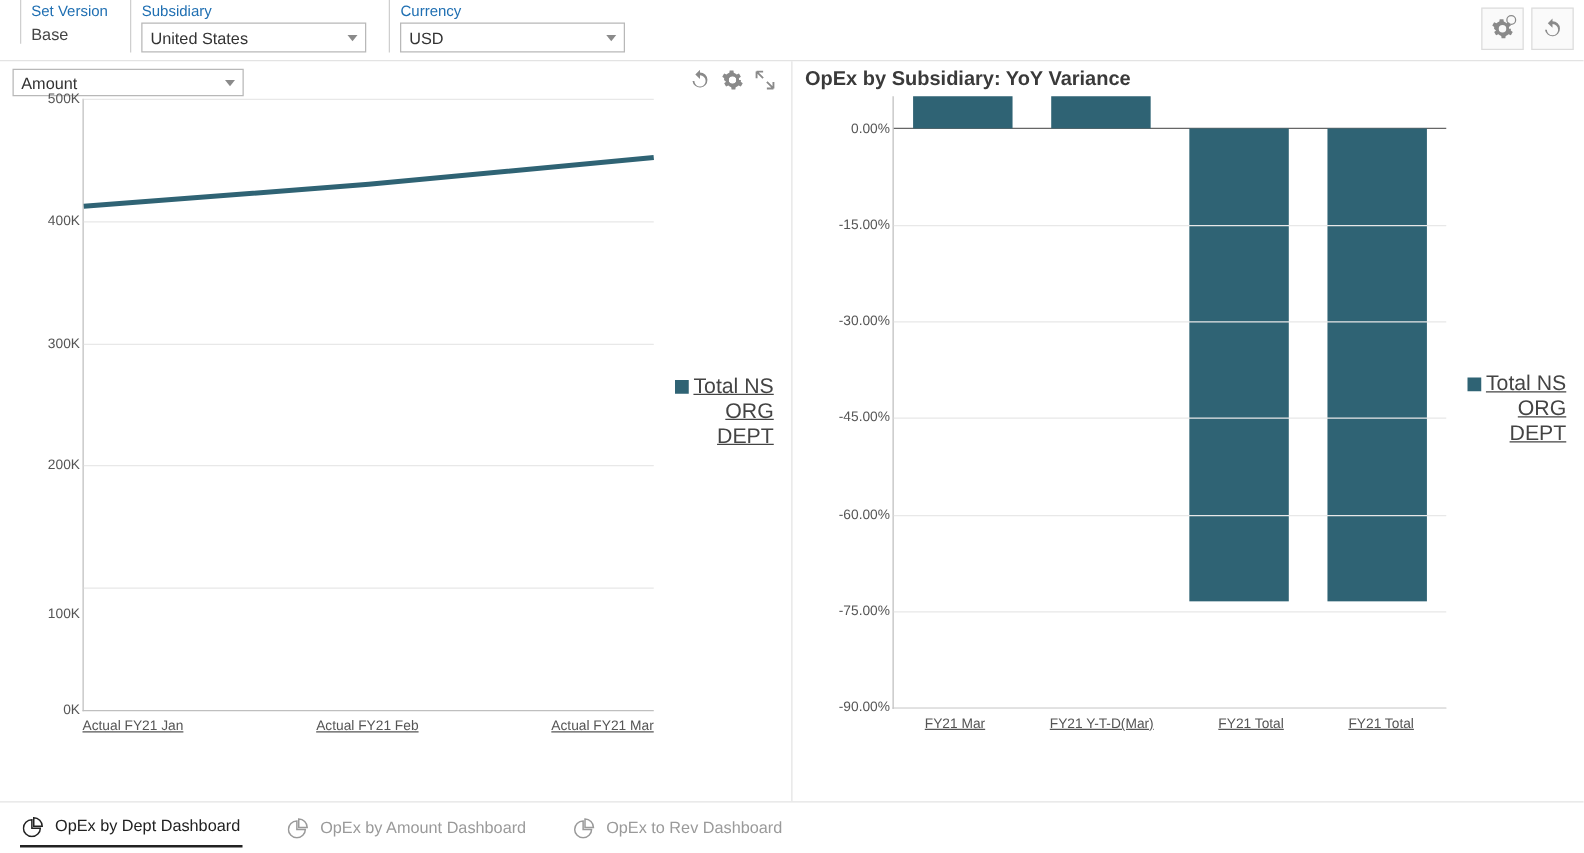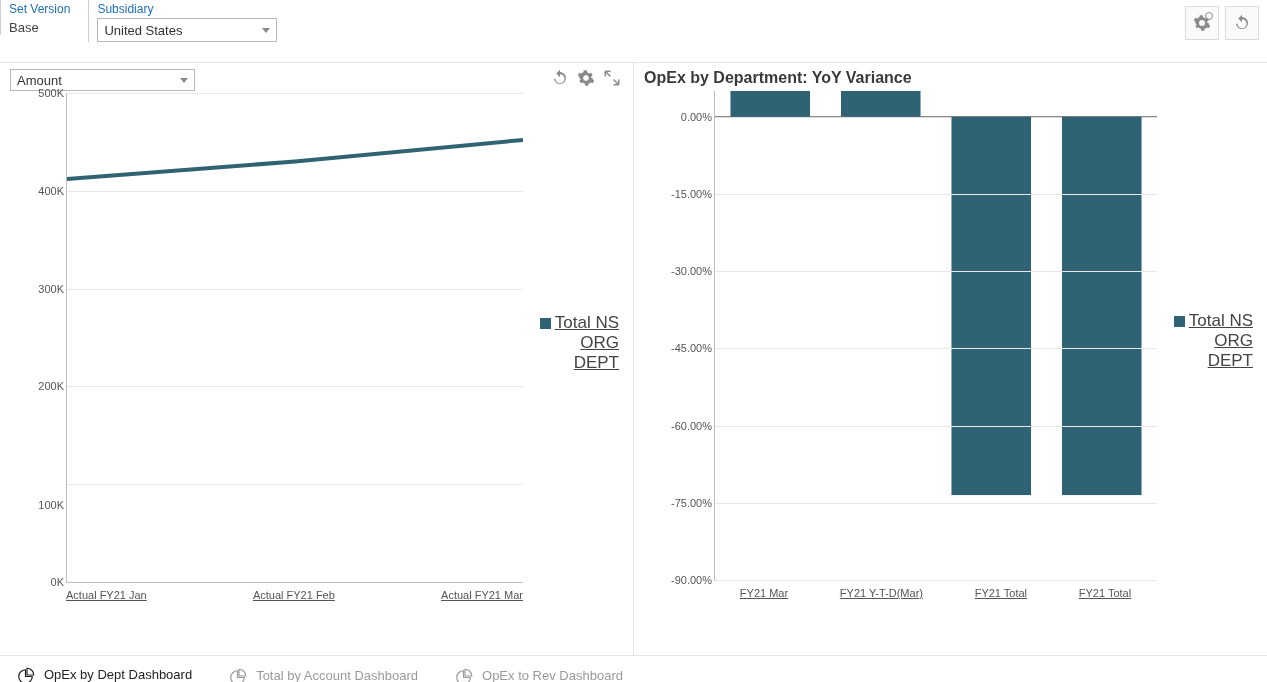--- a/index.html
+++ b/index.html
@@ -9,23 +9,23 @@
     color: #333;
     background: #fff;
     width: 1267px;
     height: 682px;
     overflow: hidden;
   }
   
   .filter-bar {
     display: flex;
     align-items: flex-start;
-    height: 63px;
+    height: 49px;
     border-bottom: 1px solid #e3e3e3;
-    padding-left: 0;
+    padding-left: 16px;
     position: relative;
   }
   .filter-item {
     display: flex;
     flex-direction: column;
     margin-right: 18px;
     border-left: 1px solid #cfcfcf;
     padding-left: 8px;
     padding-top: 2px;
   }
@@ -193,20 +193,27 @@
   </div>
 
   <div class="filter-item">
     <span class="filter-label">Subsidiary</span>
     <div class="select-box sub">
       <span>United States</span>
       <span class="chev-down"></span>
     </div>
   </div>
 
+  <div class="filter-item">
+    <span class="filter-label">Currency</span>
+    <div class="select-box cur">
+      <span>USD</span>
+      <span class="chev-down"></span>
+    </div>
+  </div>
 
 
   <div class="top-icons">
     <div class="icon-btn gear-badge">
       <svg class="icon" viewBox="0 0 24 24">
           <path fill="currentColor" d="M12 8a4 4 0 100 8 4 4 0 000-8zm9 4c0 .6-.06 1.2-.17 1.76l2.1 1.64-2 3.46-2.48-1a8.9 8.9 0 01-3.05 1.77l-.38 2.63h-4l-.38-2.63a8.9 8.9 0 01-3.05-1.77l-2.48 1-2-3.46 2.1-1.64A9.1 9.1 0 013 12c0-.6.06-1.2.17-1.76l-2.1-1.64 2-3.46 2.48 1A8.9 8.9 0 018.6 4.37L9 1.74h4l.38 2.63a8.9 8.9 0 013.05 1.77l2.48-1 2 3.46-2.1 1.64c.11.56.17 1.16.17 1.76z"></path>
         </svg>
     </div>
     <div class="icon-btn">
       <svg class="icon" viewBox="0 0 24 24">
@@ -268,21 +275,21 @@
         </div>
       <div class="legend">
         <span class="row"><span class="swatch"></span><span class="u">Total NS</span></span>
         <span class="row u">ORG</span>
         <span class="row u">DEPT</span>
       </div>
     </div>
   </div>
 
   <div class="panel right">
-    <div class="panel-title">OpEx by Department: YoY Variance</div>
+    <div class="panel-title">OpEx by Subsidiary: YoY Variance</div>
 
     <div class="chart-container">
       <div class="y-axis" id="right-y-axis">
           <div class="y-tick r" style="top: 25.7368px;">0.00%</div>
           <div class="y-tick r" style="top: 102.947px;">-15.00%</div>
           <div class="y-tick r" style="top: 180.158px;">-30.00%</div>
           <div class="y-tick r" style="top: 257.368px; margin-left: 39px;">-45.00%</div>
           <div class="y-tick r" style="top: 334.579px;">-60.00%</div>
           <div class="y-tick r" style="top: 411.789px;">-75.00%</div>
           <div class="y-tick r" style="top: 489px;">-90.00%</div>
@@ -323,21 +330,21 @@
         <path fill="none" stroke="currentColor" stroke-width="1.6" d="M12 3a9 9 0 019 9h-9V3z"></path>
         <path fill="none" stroke="currentColor" stroke-width="1.6" d="M10 5a9 9 0 109 9h-9V5z"></path>
       </svg>
     <span>OpEx by Dept Dashboard</span>
   </div>
   <div class="tab">
     <svg viewBox="0 0 24 24">
         <path fill="none" stroke="currentColor" stroke-width="1.6" d="M12 3a9 9 0 019 9h-9V3z"></path>
         <path fill="none" stroke="currentColor" stroke-width="1.6" d="M10 5a9 9 0 109 9h-9V5z"></path>
       </svg>
-    <span>Total by Account Dashboard</span>
+    <span>OpEx by Amount Dashboard</span>
   </div>
   <div class="tab">
     <svg viewBox="0 0 24 24">
         <path fill="none" stroke="currentColor" stroke-width="1.6" d="M12 3a9 9 0 019 9h-9V3z"></path>
         <path fill="none" stroke="currentColor" stroke-width="1.6" d="M10 5a9 9 0 109 9h-9V5z"></path>
       </svg>
     <span>OpEx to Rev Dashboard</span>
   </div>
 </div>
 

